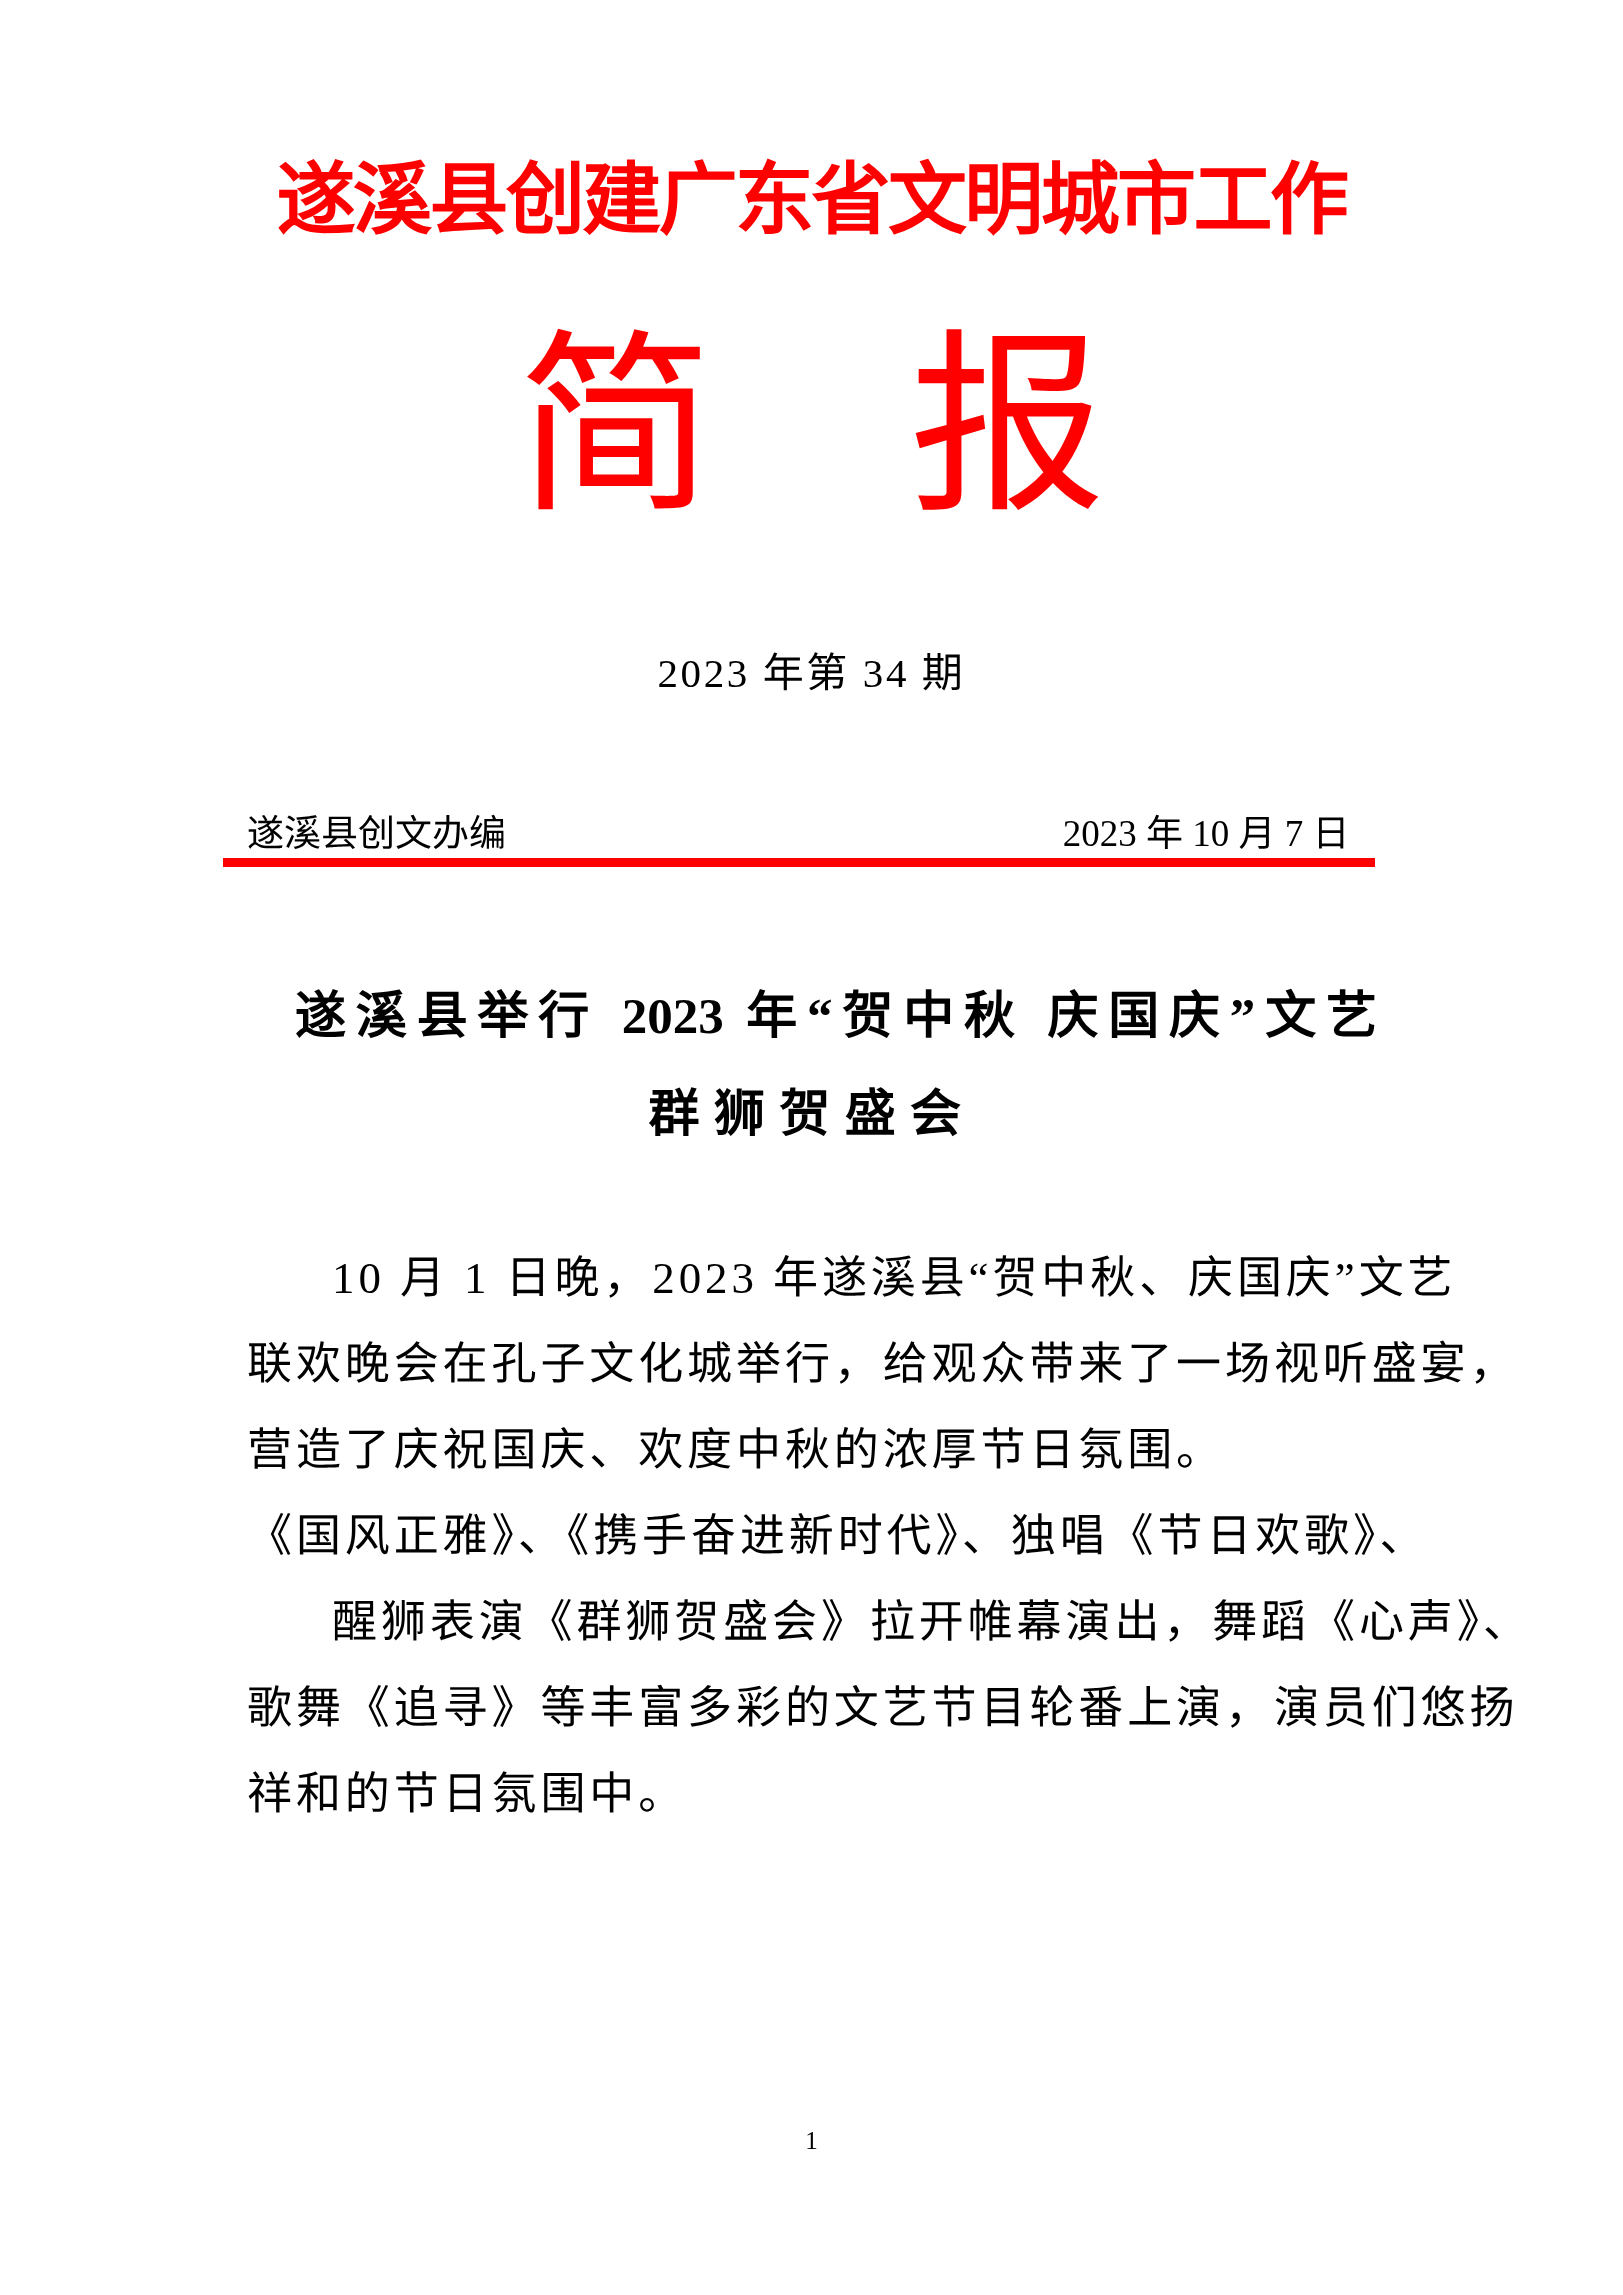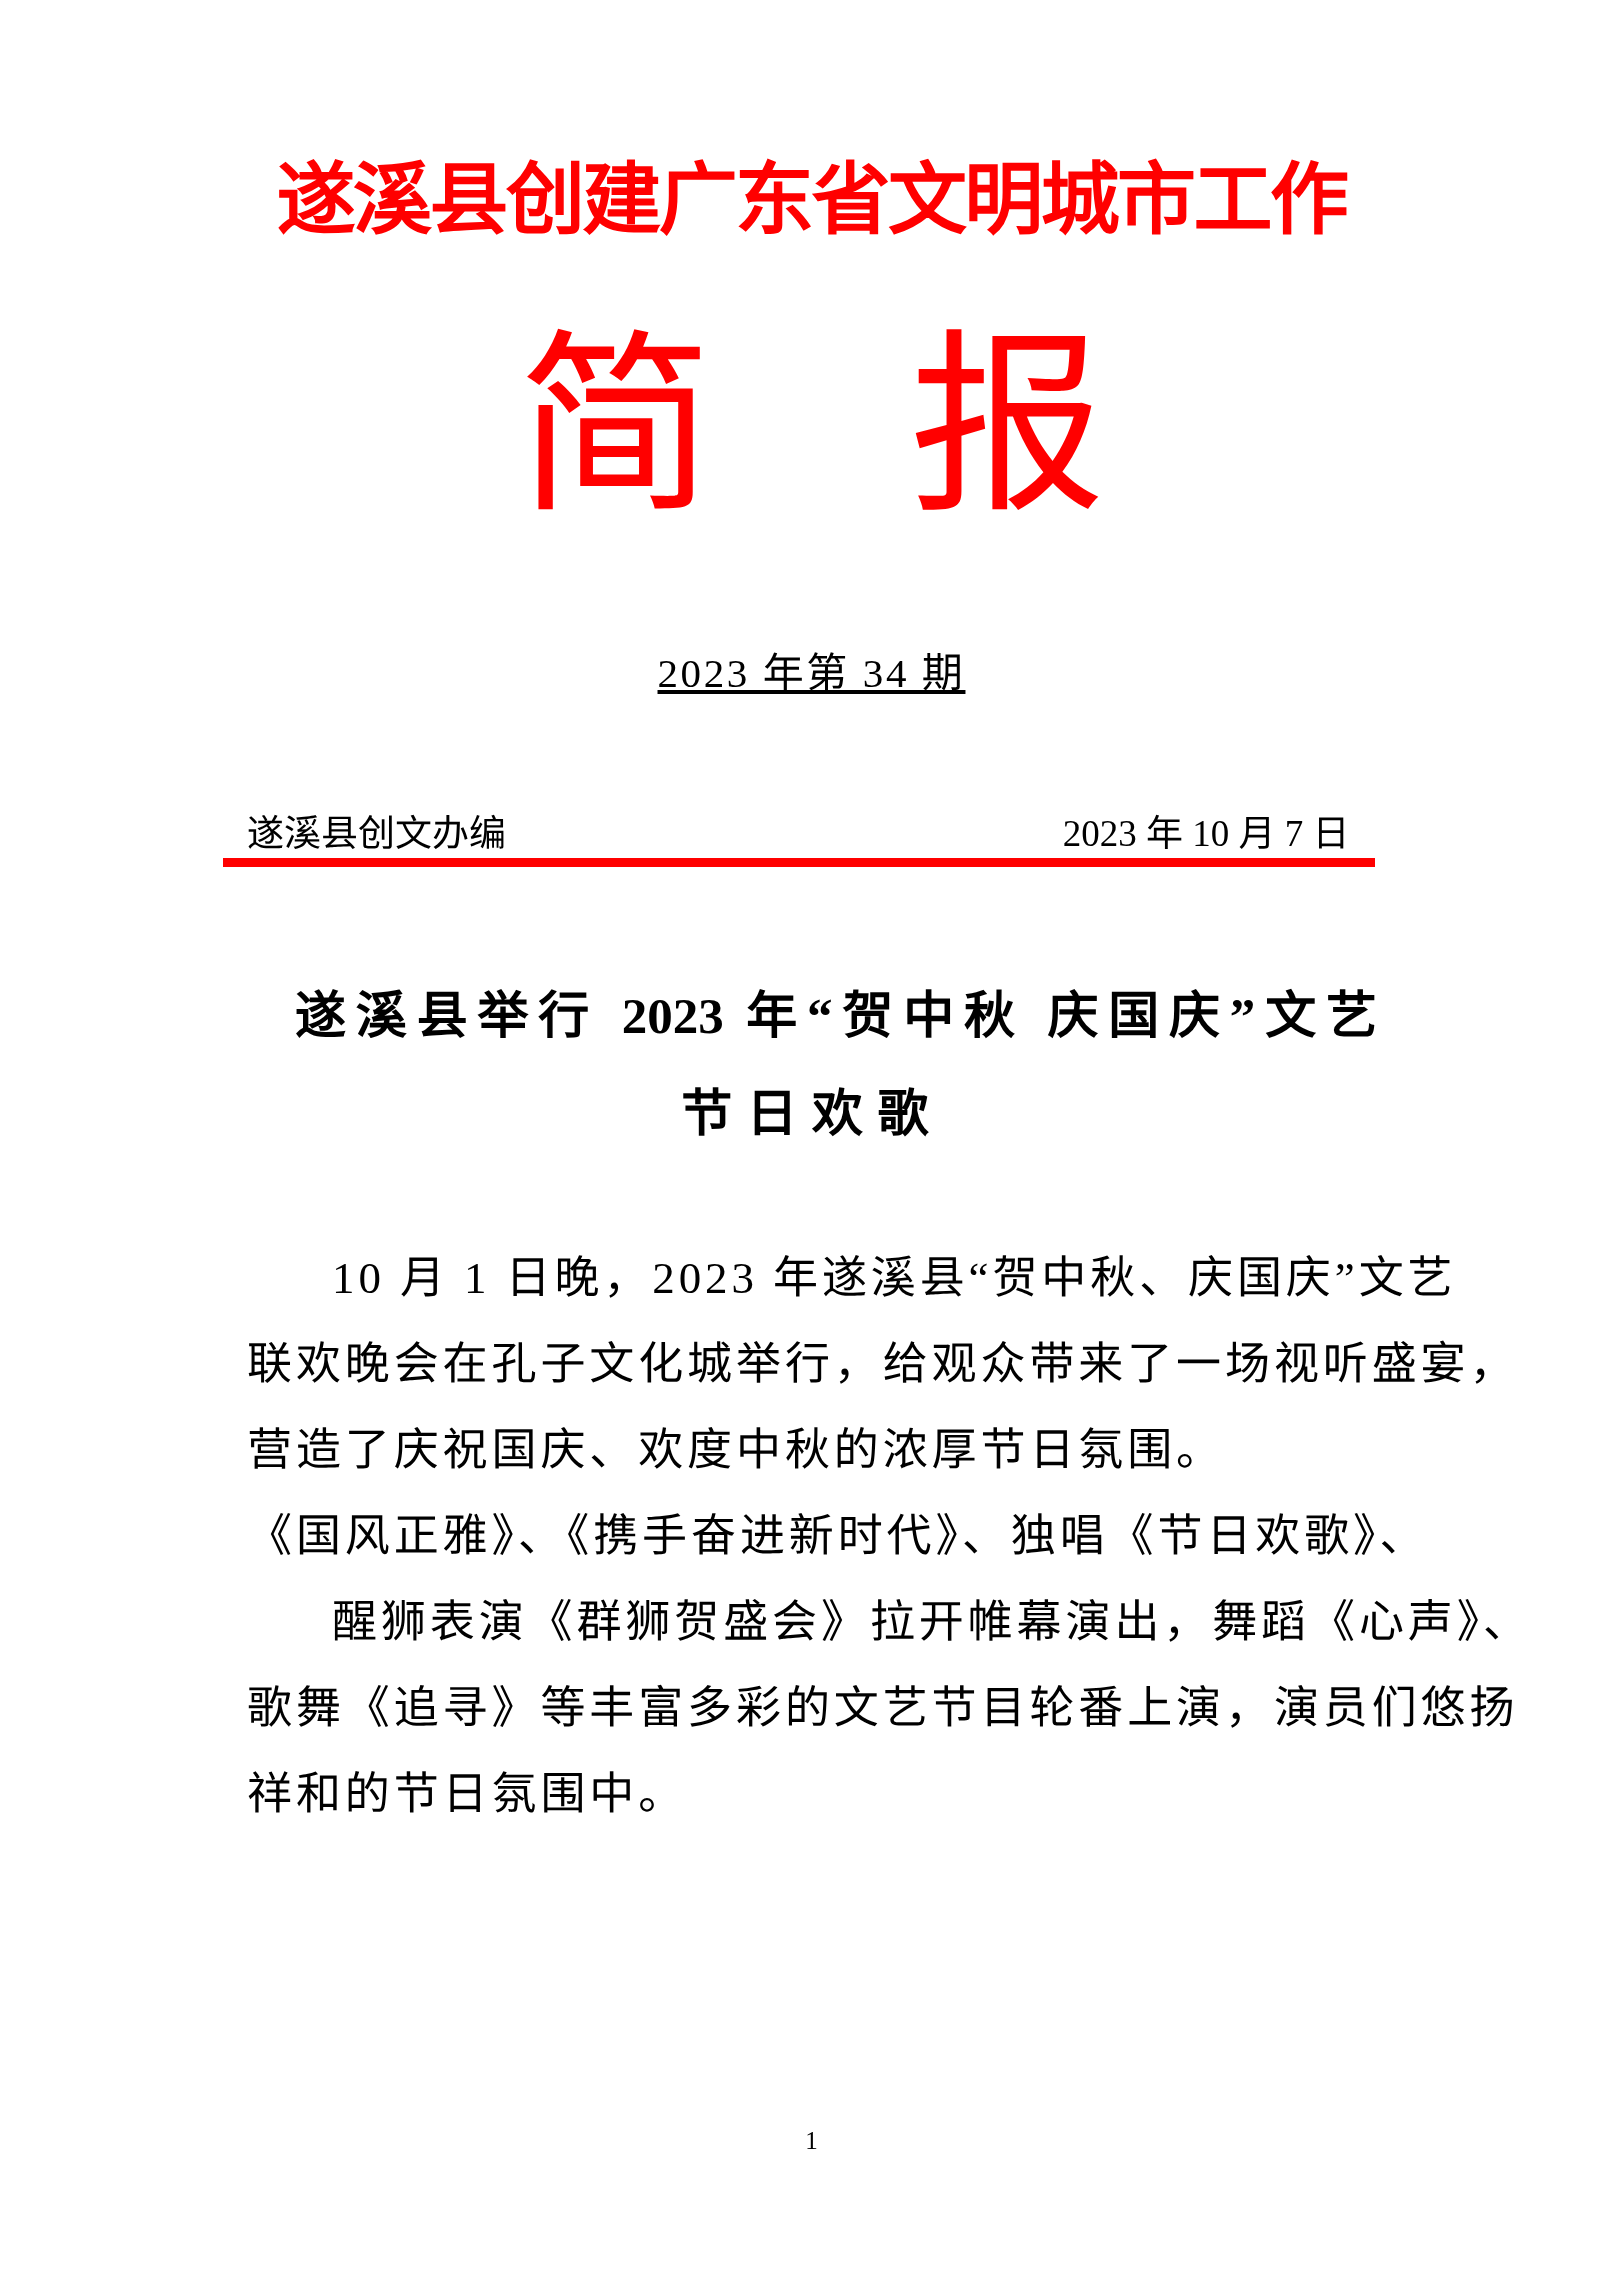--- a/index.html
+++ b/index.html
@@ -40,21 +40,20 @@
     line-height:229px;
     white-space:nowrap;
   }
   .issue-line{
     position:absolute;
     top:647px; left:0; width:100%;
     text-align:center;
     font-size:41px;
     letter-spacing:2.6px;
     line-height:52px;
-    text-decoration:underline;
   }
   .meta-row{
     position:absolute;
     top:811px; left:247px; width:1130px;
     display:flex;
     justify-content:space-between;
     align-items:baseline;
     font-size:37px;
     line-height:46px;
   }
@@ -123,21 +122,21 @@
 
   <div class="meta-row">
     <span class="editor">遂溪县创文办编</span>
     <span class="date">2023 年 10 月 7 日</span>
   </div>
 
   <div class="red-rule"></div>
 
   <h1 class="article-title">
     <div class="t-line1">遂溪县举行 2023 年“贺中秋 庆国庆”文艺</div>
-    <div class="t-line2">节日欢歌</div>
+    <div class="t-line2">群狮贺盛会</div>
   </h1>
 
   <div class="article-body">
       <div class="body-line indent">10 月 1 日晚，2023 年遂溪县“贺中秋、庆国庆”文艺</div>
       <div class="body-line">联欢晚会在孔子文化城举行，给观众带来了一场视听盛宴，</div>
       <div class="body-line para-end">营造了庆祝国庆、欢度中秋的浓厚节日氛围。</div>
       <div class="body-line">《国风正雅》、《携手奋进新时代》、独唱《节日欢歌》、</div>
       <div class="body-line indent">醒狮表演《群狮贺盛会》拉开帷幕演出，舞蹈《心声》、</div>
       <div class="body-line">歌舞《追寻》等丰富多彩的文艺节目轮番上演，演员们悠扬</div>
       <div class="body-line para-end">祥和的节日氛围中。</div>

